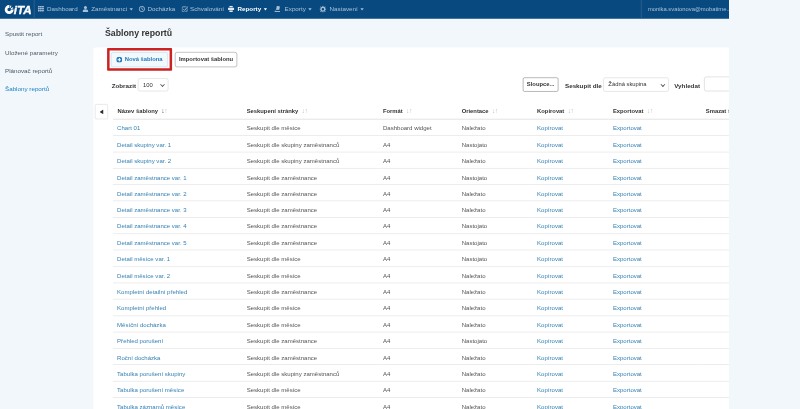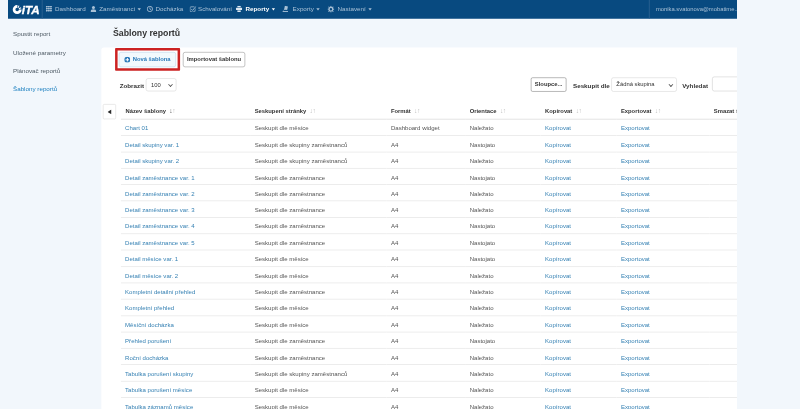--- a/index.html
+++ b/index.html
@@ -1,17 +1,17 @@
 <!DOCTYPE html>
 <html><head><meta charset="utf-8">
 <style>
 * { margin:0; padding:0; box-sizing:border-box; }
 html,body { width:800px; height:409px; overflow:hidden; background:#f2f7fc; }
 body { font-family:"Liberation Sans", sans-serif; }
-#vp { position:relative; width:729px; height:409px; overflow:hidden;margin-left:8px; }
+#vp { position:relative; width:729px; height:409px; overflow:hidden; }
 #page { position:absolute; left:0; top:0; width:1920px; height:982px;
   transform:scale(0.4166667); transform-origin:0 0; background:#f2f7fc; }
 
 
 #nav { position:absolute; left:0; top:0; width:1920px; height:45px; background:#084a80; }
 #nav .it { position:absolute; top:0; height:45px; line-height:42px; color:#a9c1d6; font-size:15px; white-space:nowrap; }
 #nav .it.act { color:#fff; font-weight:bold; }
 #nav svg.mi { position:absolute; top:13.5px; }
 .caret { display:inline-block; width:0; height:0; border-left:4.5px solid transparent; border-right:4.5px solid transparent; border-top:5px solid #a9c1d6; vertical-align:middle; margin-left:6px; }
 #logo { position:absolute; left:10px; top:8px; }

